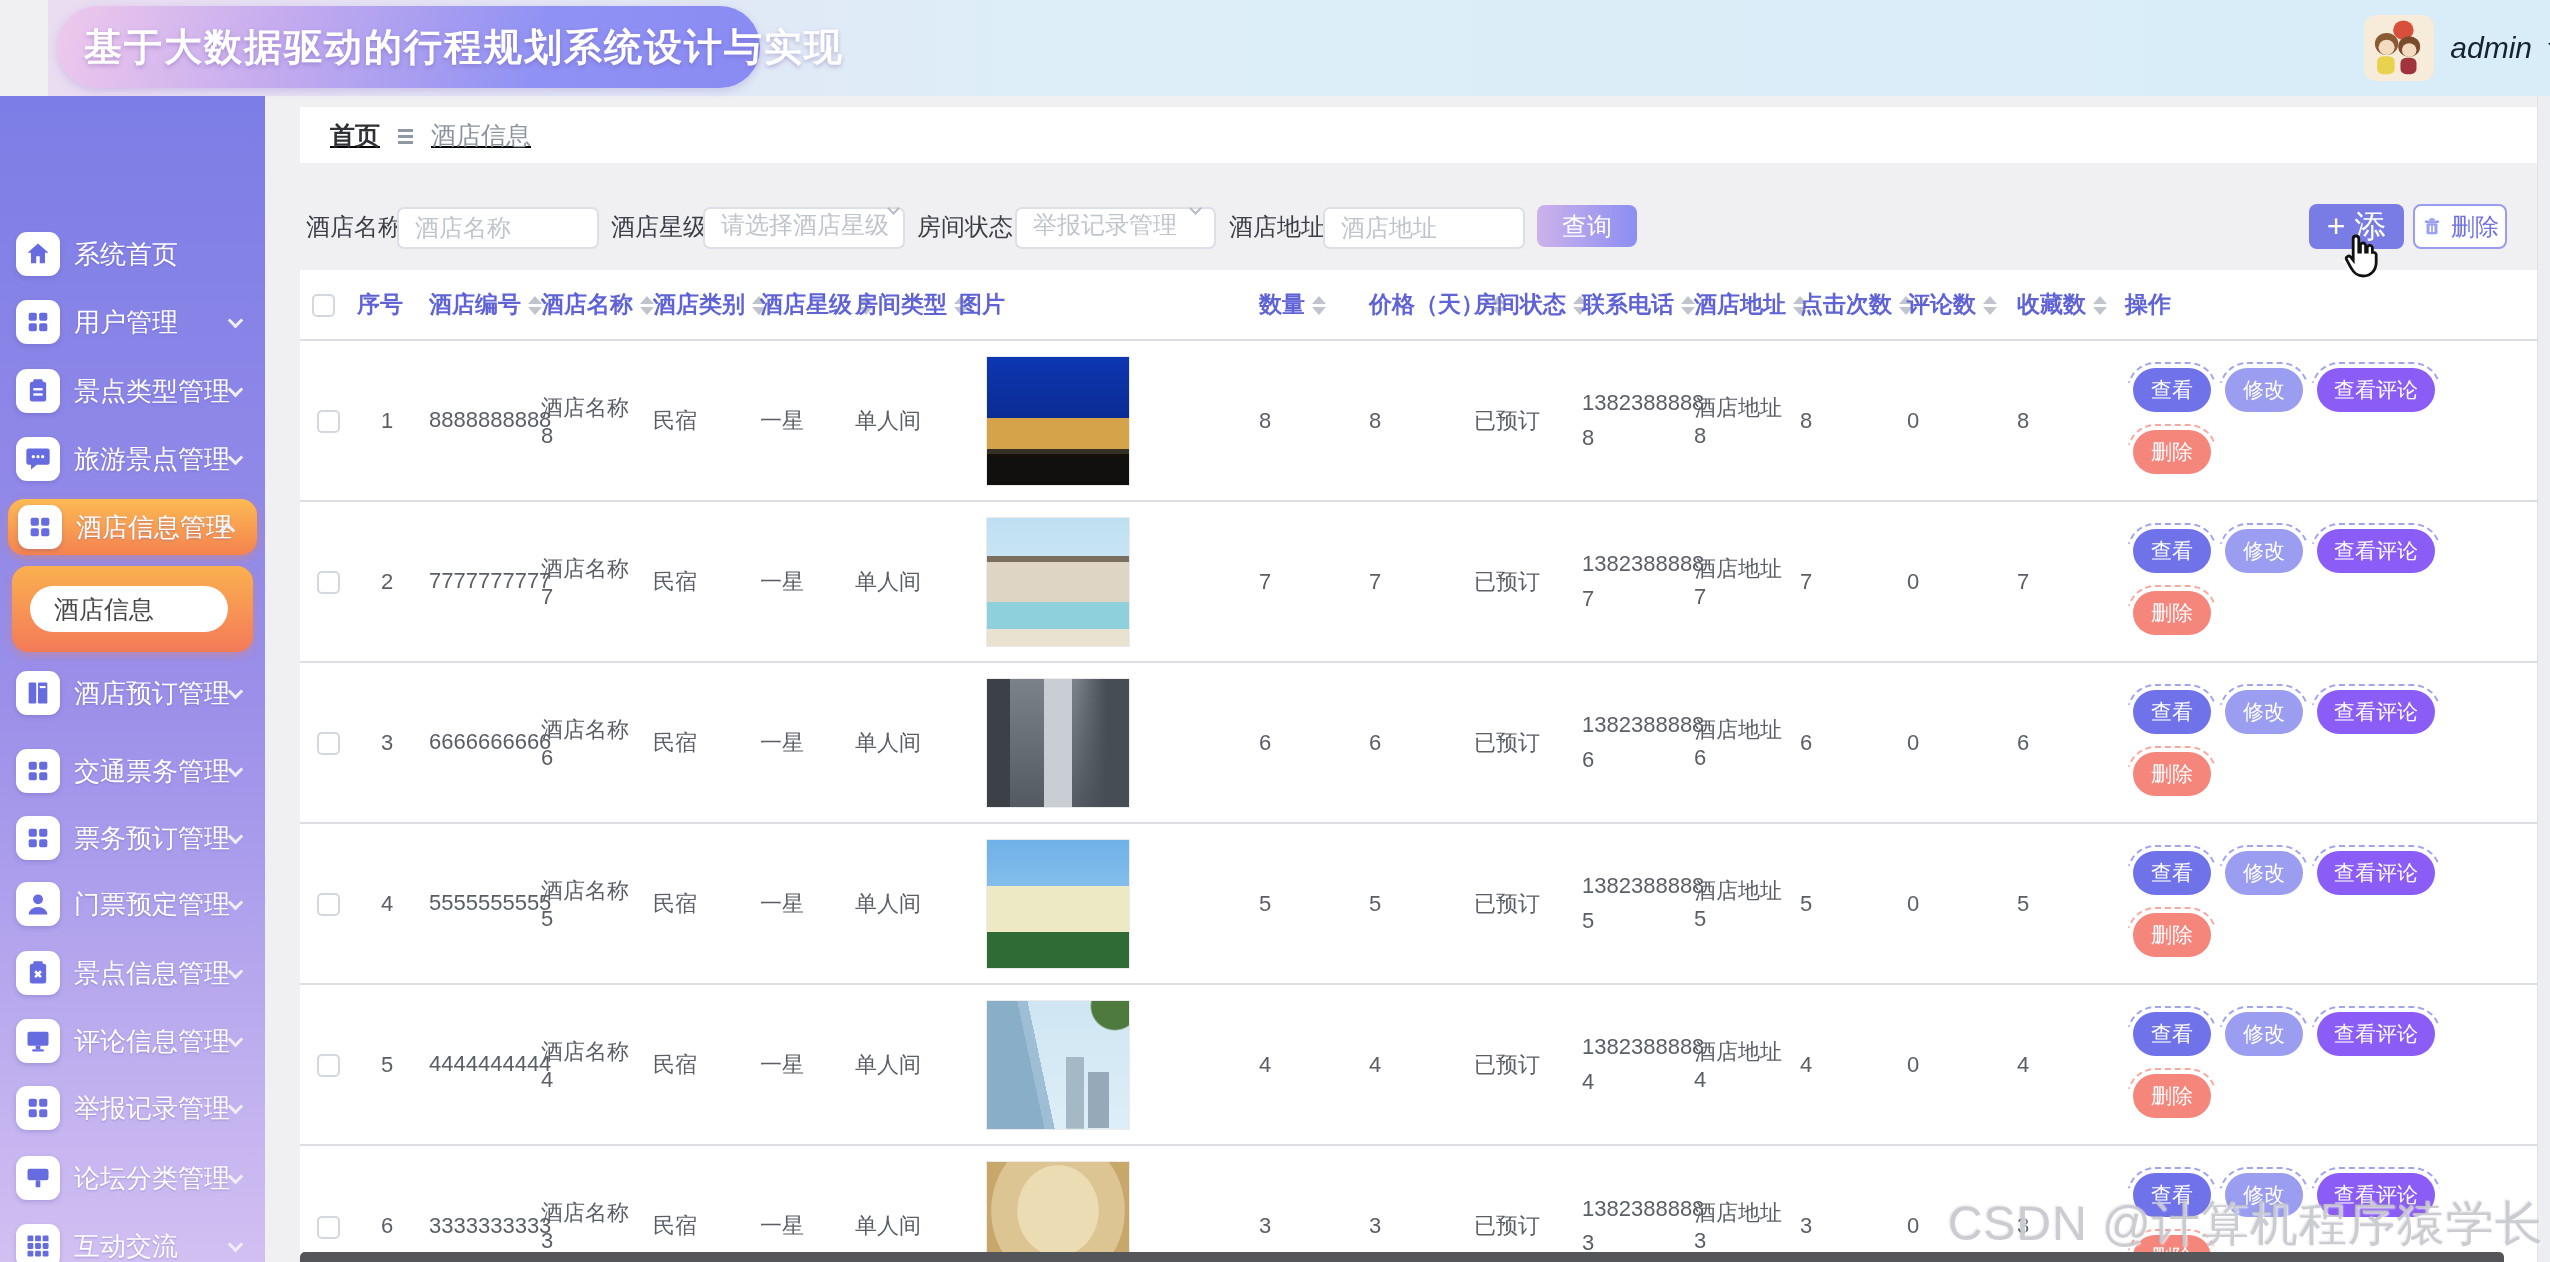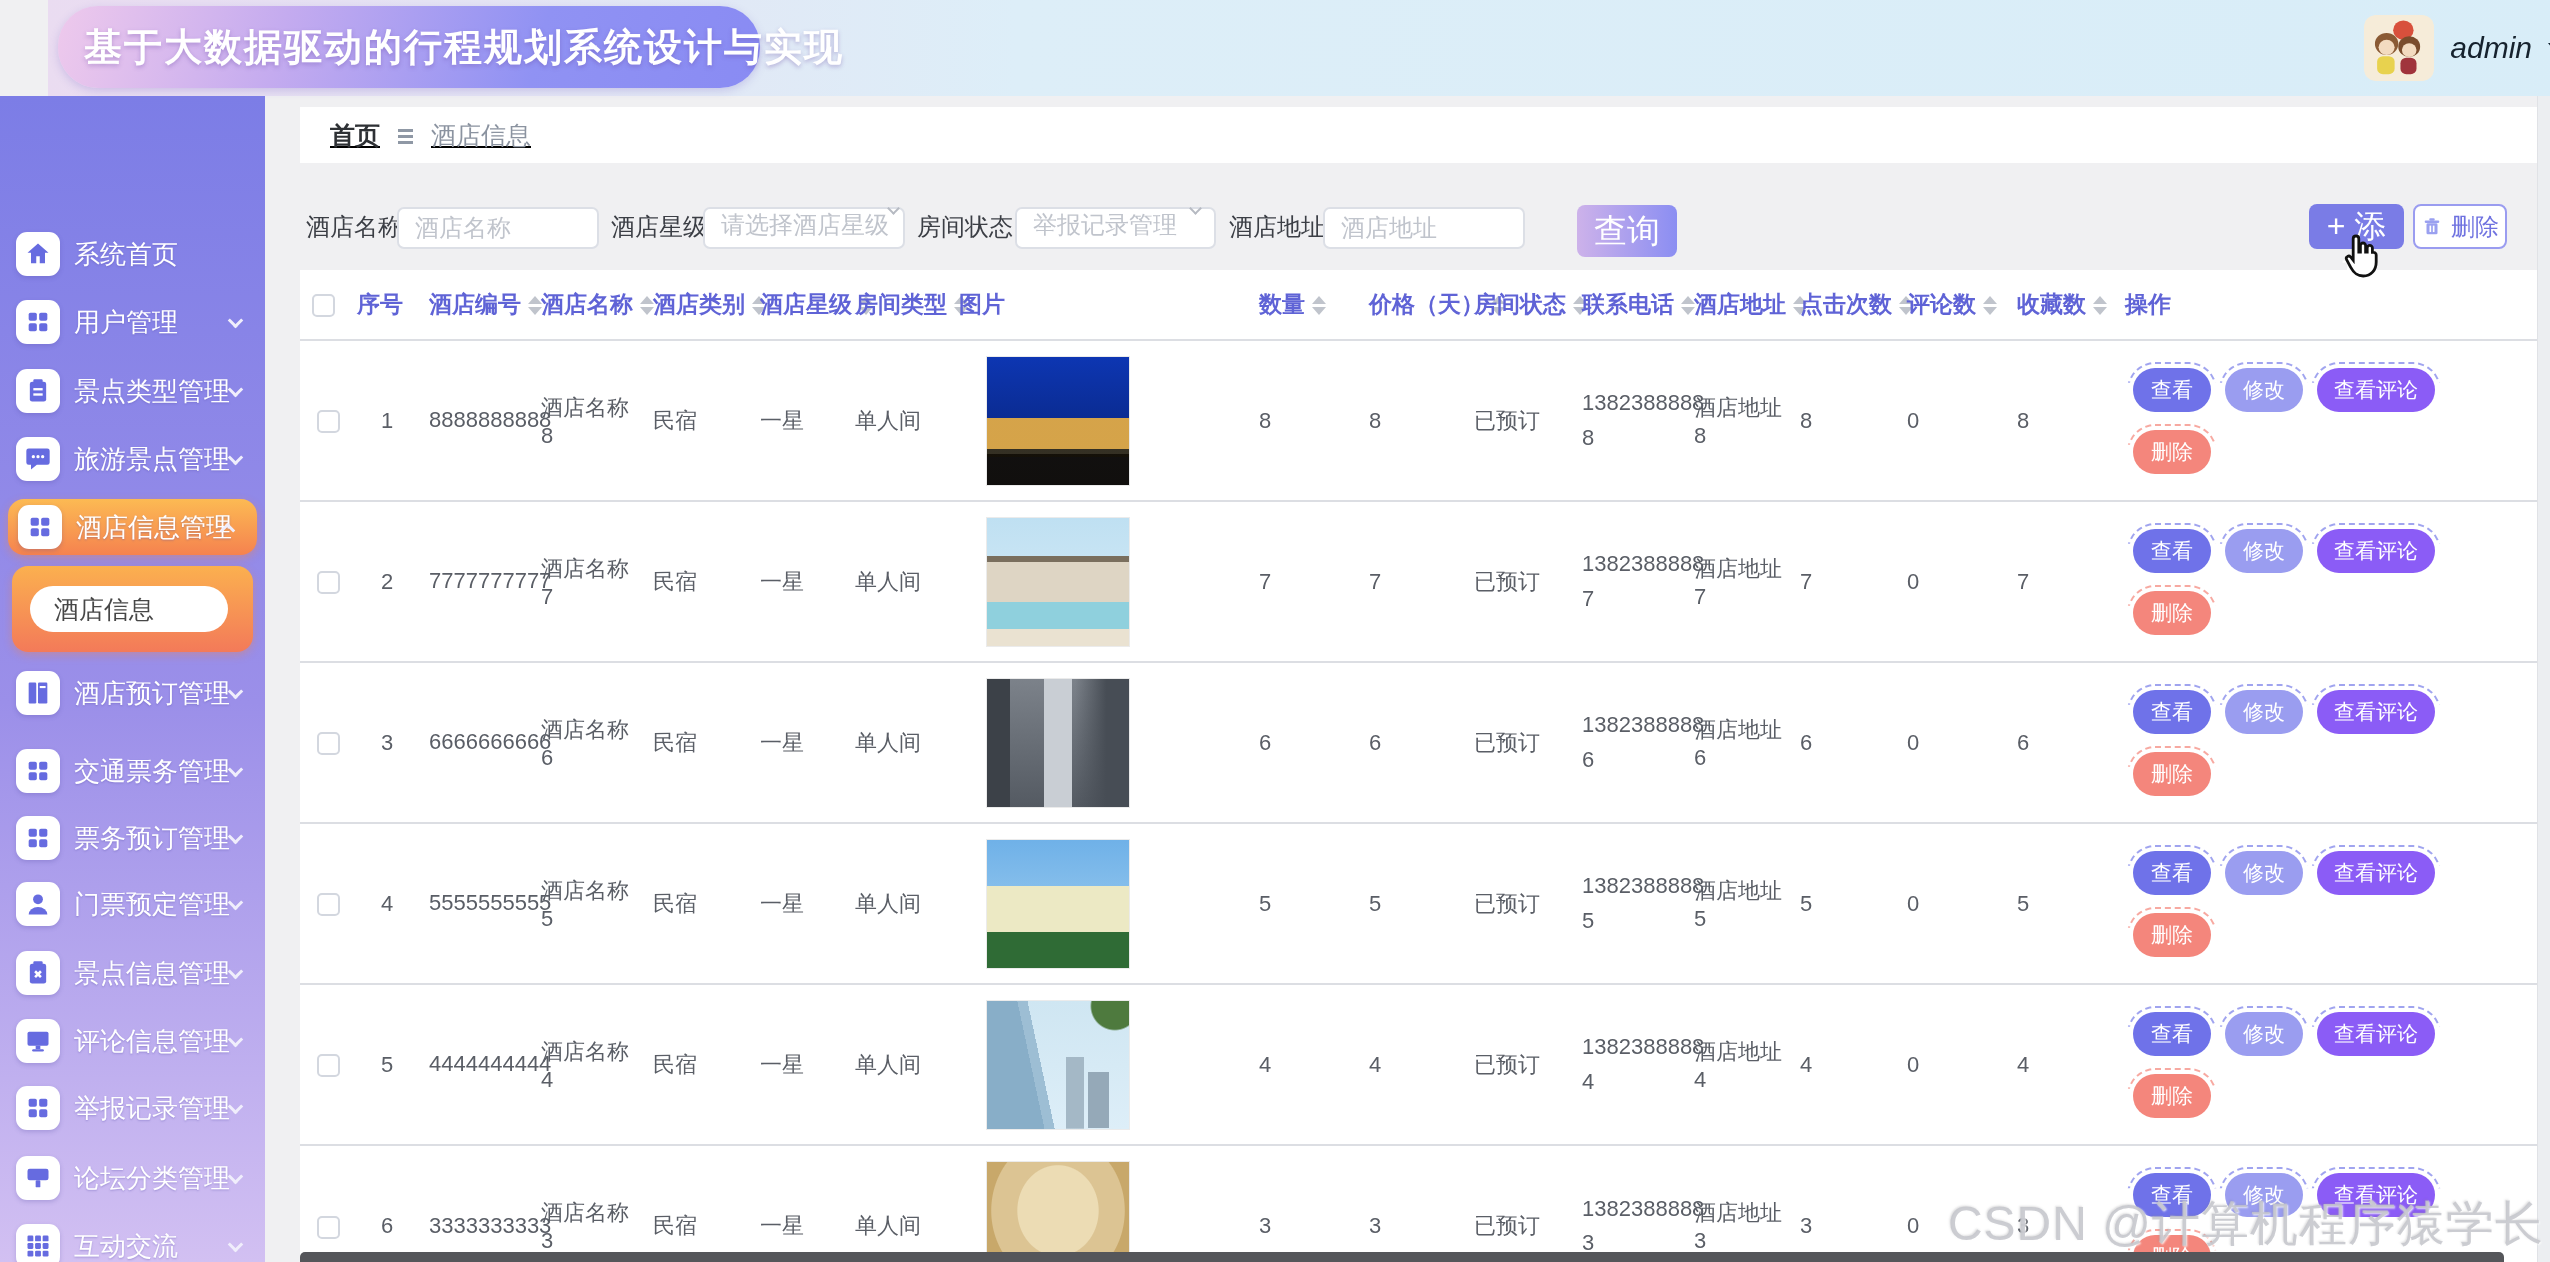--- a/index.html
+++ b/index.html
@@ -47,22 +47,22 @@
 
   
   .filters{position:absolute;left:0;top:0;width:100%;height:0;}
   .flabel{position:absolute;top:207px;height:40px;line-height:40px;font-size:24px;color:#3b3e45;white-space:nowrap;}
   .finput,.fselect{position:absolute;top:207px;height:42px;background:#fff;border:2px solid #dcdfe6;border-radius:7px;}
   .finput input{width:100%;height:100%;border:none;outline:none;background:transparent;font-size:24px;color:#333;padding:0 16px;border-radius:7px;}
   .finput input::placeholder{color:#c0c4cc;}
   .fselect{display:flex;justify-content:space-between;padding:0 14px 0 16px;cursor:pointer;}
   .fselect .ph{font-size:24px;color:#c0c4cc;white-space:nowrap;}
   .sel-caret{width:9px;height:9px;border-right:2.5px solid #b6bac2;border-bottom:2.5px solid #b6bac2;transform:rotate(45deg);margin-top:-5px;flex:0 0 auto;}
-  .btn-query{position:absolute;left:1537px;top:205px;width:100px;height:52px;border:none;border-radius:8px;
-    background:linear-gradient(90deg,#cdb2ea 0%,#8b8ef2 100%);color:#fff;font-size:33px;cursor:pointer;margin-left:40px;}
+  .btn-query{position:absolute;left:1537px;top:205px;width:100px;height:42px;border:none;border-radius:8px;
+    background:linear-gradient(90deg,#cdb2ea 0%,#8b8ef2 100%);color:#fff;font-size:25px;cursor:pointer;}
   .btn-add{position:absolute;left:2309px;top:204px;width:95px;height:45px;border:none;border-radius:8px;
     background:#7a7ce6;color:#fff;font-size:32px;cursor:pointer;}
   .btn-del{position:absolute;left:2413px;top:204px;width:94px;height:45px;border-radius:8px;background:#fff;
     border:2px solid #9a9cf0;color:#6f72e0;font-size:24px;cursor:pointer;display:inline-flex;align-items:center;justify-content:center;gap:8px;}
   .btn-del svg{width:22px;height:22px;}
 
   
   .card{position:absolute;left:300px;right:0;top:270px;bottom:0;background:#fff;overflow:hidden;}
   table.grid{border-collapse:collapse;table-layout:fixed;width:2250px;}
   table.grid th{height:70px;font-size:23px;font-weight:700;color:#5f63d6;text-align:left;padding:0 0 0 12px;

